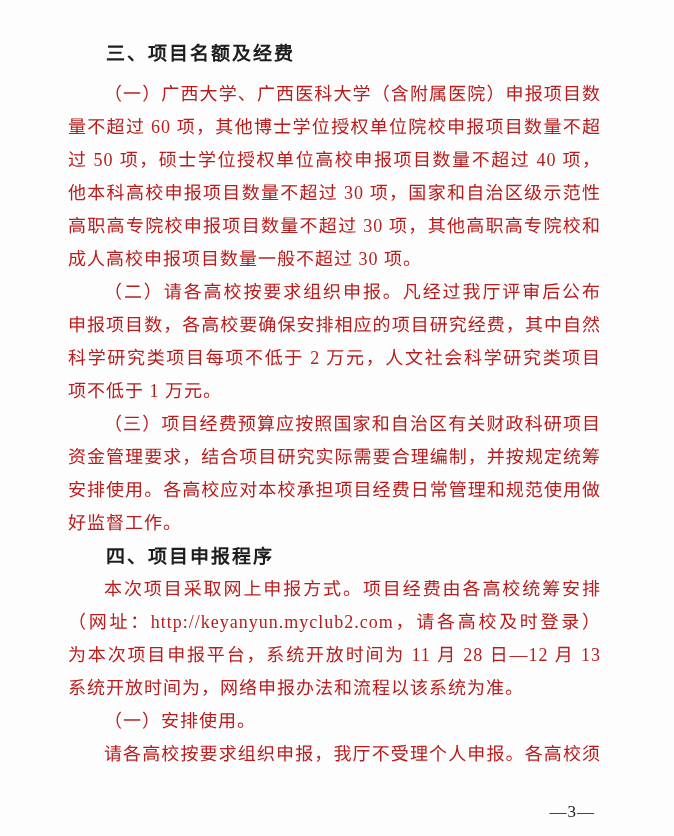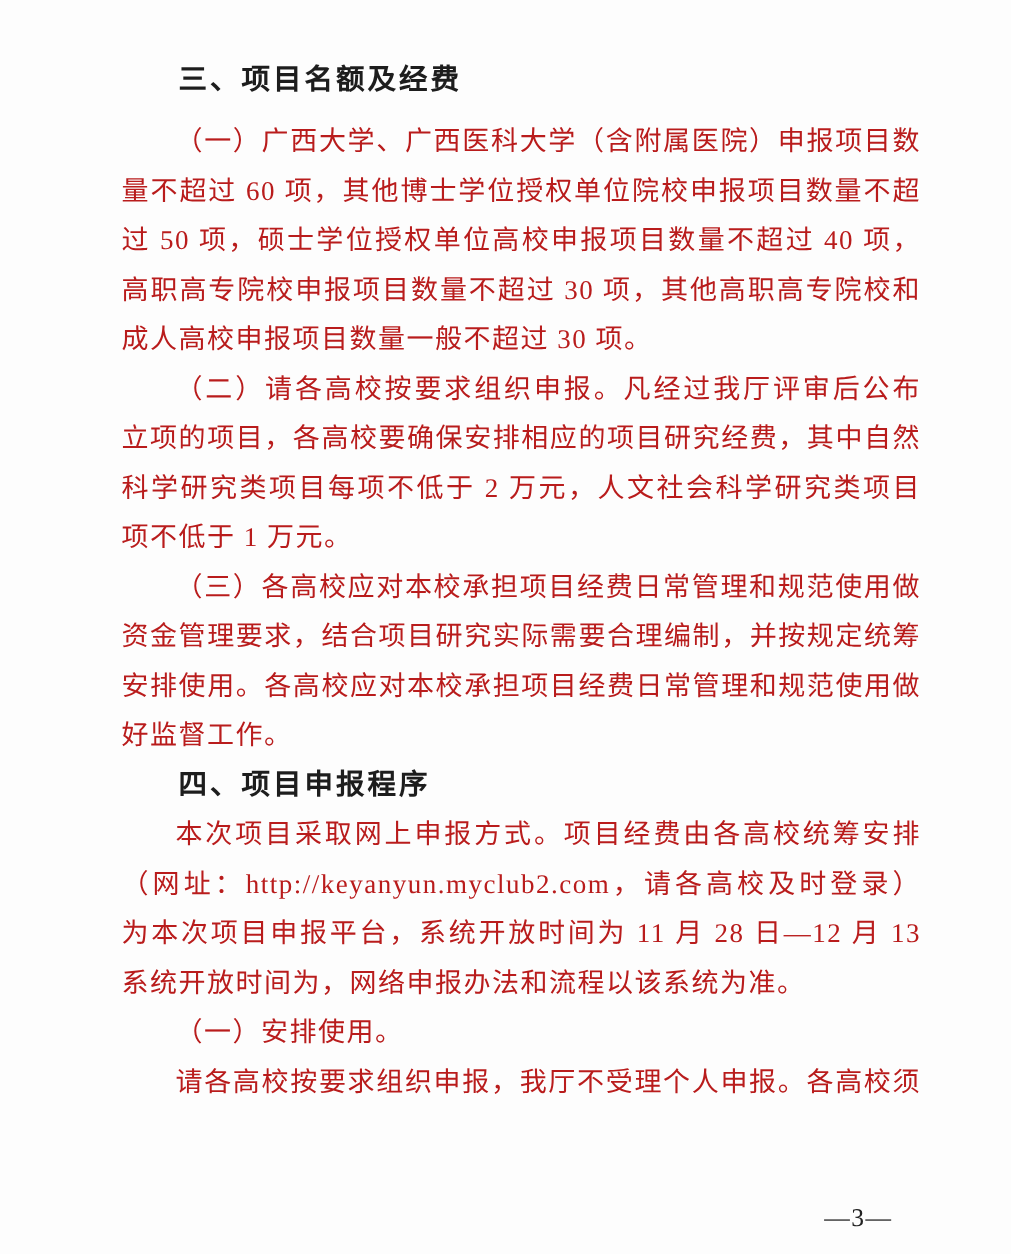--- a/index.html
+++ b/index.html
@@ -5,21 +5,21 @@
   html,body{margin:0;padding:0;background:#ffffff;}
   .page{
     position:relative;
     width:674px;height:836px;
     background:#fdfdfd;
     overflow:hidden;
     font-family:"Liberation Serif","DejaVu Serif",serif;
   }
   .content{
     position:absolute;
-    left:81px;top:37px;width:533px;
+    left:68px;top:37px;width:533px;
   }
   .line{
     font-size:18px;
     line-height:33px;
     height:33px;
     color:#b91c1c;
     letter-spacing:1px;
     text-align:left;
     white-space:normal;
     overflow:hidden;
@@ -53,29 +53,30 @@
 <body>
 
 <div class="page">
   <div class="content">
 
     <div class="line heading heading-gap">三、项目名额及经费</div>
 
     <div class="line stretch indent">（一）广西大学、广西医科大学（含附属医院）申报项目数</div>
     <div class="line stretch">量不超过 60 项，其他博士学位授权单位院校申报项目数量不超</div>
     <div class="line stretch">过 50 项，硕士学位授权单位高校申报项目数量不超过 40 项，其</div>
+    <div class="line stretch">他本科高校申报项目数量不超过 30 项，国家和自治区级示范性</div>
     <div class="line stretch">高职高专院校申报项目数量不超过 30 项，其他高职高专院校和</div>
     <div class="line">成人高校申报项目数量一般不超过 30 项。</div>
 
     <div class="line stretch indent">（二）请各高校按要求组织申报。凡经过我厅评审后公布</div>
-    <div class="line stretch">立项的项目，各高校要确保安排相应的项目研究经费，其中自然</div>
+    <div class="line stretch">申报项目数，各高校要确保安排相应的项目研究经费，其中自然</div>
     <div class="line stretch">科学研究类项目每项不低于 2 万元，人文社会科学研究类项目每</div>
     <div class="line">项不低于 1 万元。</div>
 
-    <div class="line stretch indent">（三）各高校应对本校承担项目经费日常管理和规范使用做</div>
+    <div class="line stretch indent">（三）项目经费预算应按照国家和自治区有关财政科研项目</div>
     <div class="line stretch">资金管理要求，结合项目研究实际需要合理编制，并按规定统筹</div>
     <div class="line stretch">安排使用。各高校应对本校承担项目经费日常管理和规范使用做</div>
     <div class="line">好监督工作。</div>
 
     <div class="line heading">四、项目申报程序</div>
 
     <div class="line stretch indent">本次项目采取网上申报方式。项目经费由各高校统筹安排</div>
     <div class="line stretch">（网址：http://keyanyun.myclub2.com，请各高校及时登录）</div>
     <div class="line stretch">为本次项目申报平台，系统开放时间为 11 月 28 日—12 月 13 日。</div>
     <div class="line">系统开放时间为，网络申报办法和流程以该系统为准。</div>

